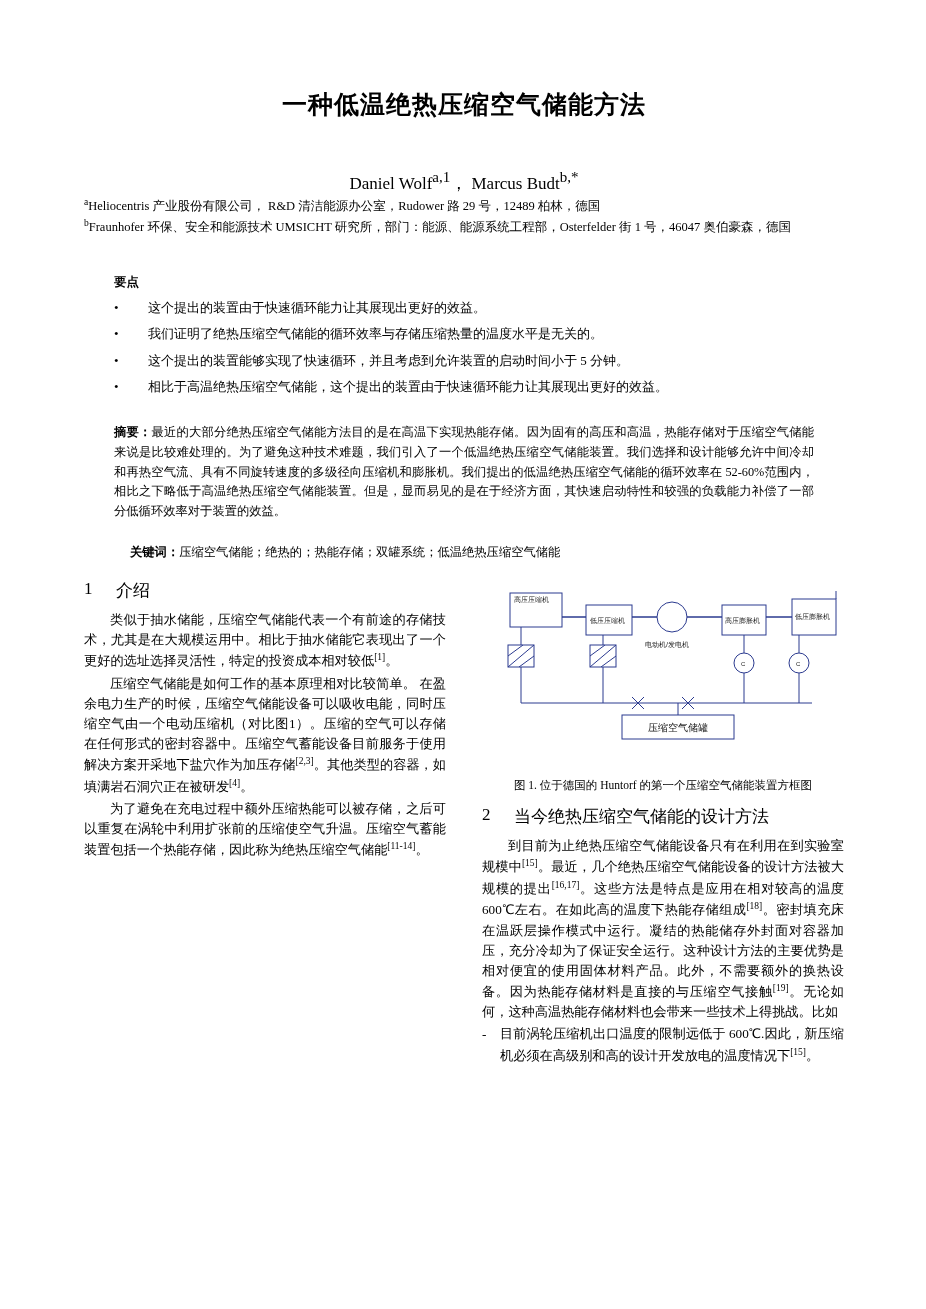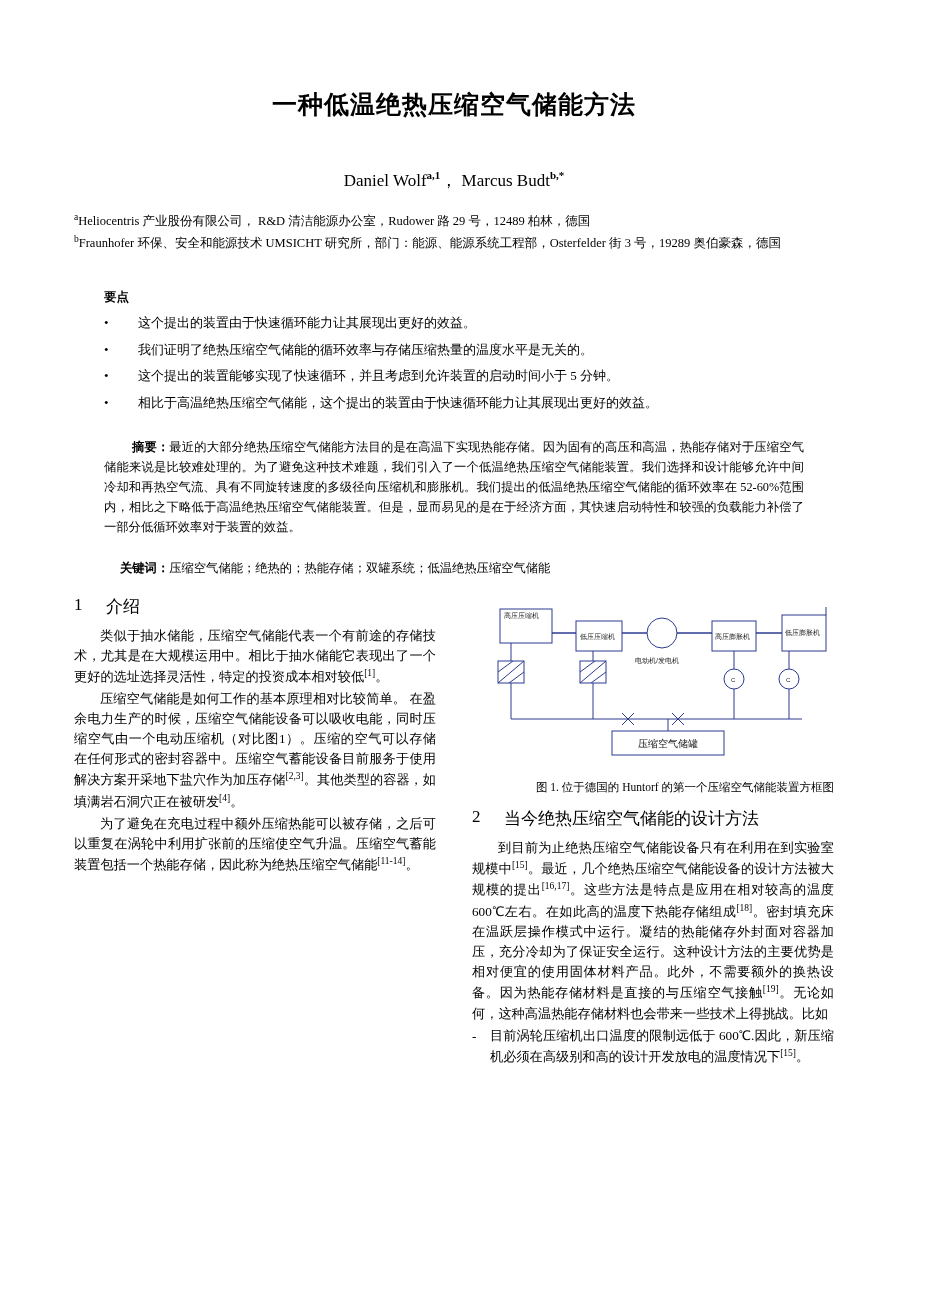--- a/index.html
+++ b/index.html
@@ -13,43 +13,42 @@
     position: relative;
     background: #fff;
     font-family: "Liberation Serif", serif;
     color: #000;
     box-sizing: border-box;
     padding: 0;
     overflow: hidden;
   }
   .inner {
     position: absolute;
-    left: 74px;
+    left: 84px;
     top: 0;
     width: 760px;
   }
   h1.title {
     font-size: 25px;
     font-weight: bold;
     text-align: center;
     margin: 88px 0 0 0;
     letter-spacing: 1px;
     font-family: "Liberation Serif", serif;
   }
   .authors {
     text-align: center;
     font-size: 17px;
     margin-top: 48px;
     font-family: "Liberation Serif", serif;
   }
-  .authors sup { font-size: 11px; font-weight: bold; }
+  .authors sup { font-size: 15px; }
   .affil {
     font-size: 12.5px;
     line-height: 1.55;
-    margin-top: 18px;
     text-align: justify;
   }
   .affil sup { font-size: 9.5px; }
   .highlights {
     margin-top: 36px;
     margin-left: 30px;
     width: 700px;
   }
   .highlights .hl-title {
     font-size: 12.5px;
@@ -68,21 +67,21 @@
   }
   .hl-text { flex: 1; }
   .abstract {
     margin-top: 26px;
     margin-left: 30px;
     width: 700px;
     font-size: 12.3px;
     line-height: 1.62;
     text-align: justify;
   }
-  .abstract .lbl { font-weight: bold; margin-left: 28px; }
+  .abstract .lbl { font-weight: bold; }
   .keywords {
     margin-top: 22px;
     margin-left: 46px;
     width: 700px;
     font-size: 12.3px;
     font-family: Liberation Mono, monospace;
   }
   .keywords .lbl { font-weight: bold; }
 
   .columns {
@@ -109,22 +108,22 @@
   }
   p.body sup { font-size: 9.5px; }
   .figure-box {
     width: 362px;
     height: 170px;
     position: relative;
     margin-top: 6px;
   }
   .fig-cap {
     font-size: 11.5px;
-    text-align: right;
-    margin-top: 10px;
+    text-align: center;
+    margin-top: 24px;
     line-height: 1.4;
   }
   .dash-row {
     display: flex;
     font-size: 13.2px;
     line-height: 1.52;
     text-align: justify;
     margin-top: 2px;
   }
   .dash-mark { width: 18px; flex: 0 0 18px; }
@@ -140,21 +139,21 @@
 
     <h1 class="title">一种低温绝热压缩空气储能方法</h1>
 
     <div class="authors">
       <span>Daniel Wolf</span><sup>a,1</sup><span>，</span>
       <span>Marcus Budt</span><sup>b,*</sup>
     </div>
 
     <div class="affil">
       <div><sup>a</sup><span>Heliocentris 产业股份有限公司，  R&amp;D 清洁能源办公室，Rudower 路 29 号，12489 柏林，德国</span></div>
-      <div><sup>b</sup><span>Fraunhofer 环保、安全和能源技术 UMSICHT 研究所，部门：能源、能源系统工程部，Osterfelder 街 3 号，19289 奥伯豪森，德国</span></div>
+      <div><sup>b</sup><span>Fraunhofer 环保、安全和能源技术 UMSICHT 研究所，部门：能源、能源系统工程部，Osterfelder 街 1 号，46047 奥伯豪森，德国</span></div>
     </div>
 
     <div class="highlights">
       <div class="hl-title">要点</div>
       <div class="hl-row">
         <div class="hl-bullet">•</div>
         <div class="hl-text">这个提出的装置由于快速循环能力让其展现出更好的效益。</div>
       </div>
       <div class="hl-row">
         <div class="hl-bullet">•</div>

